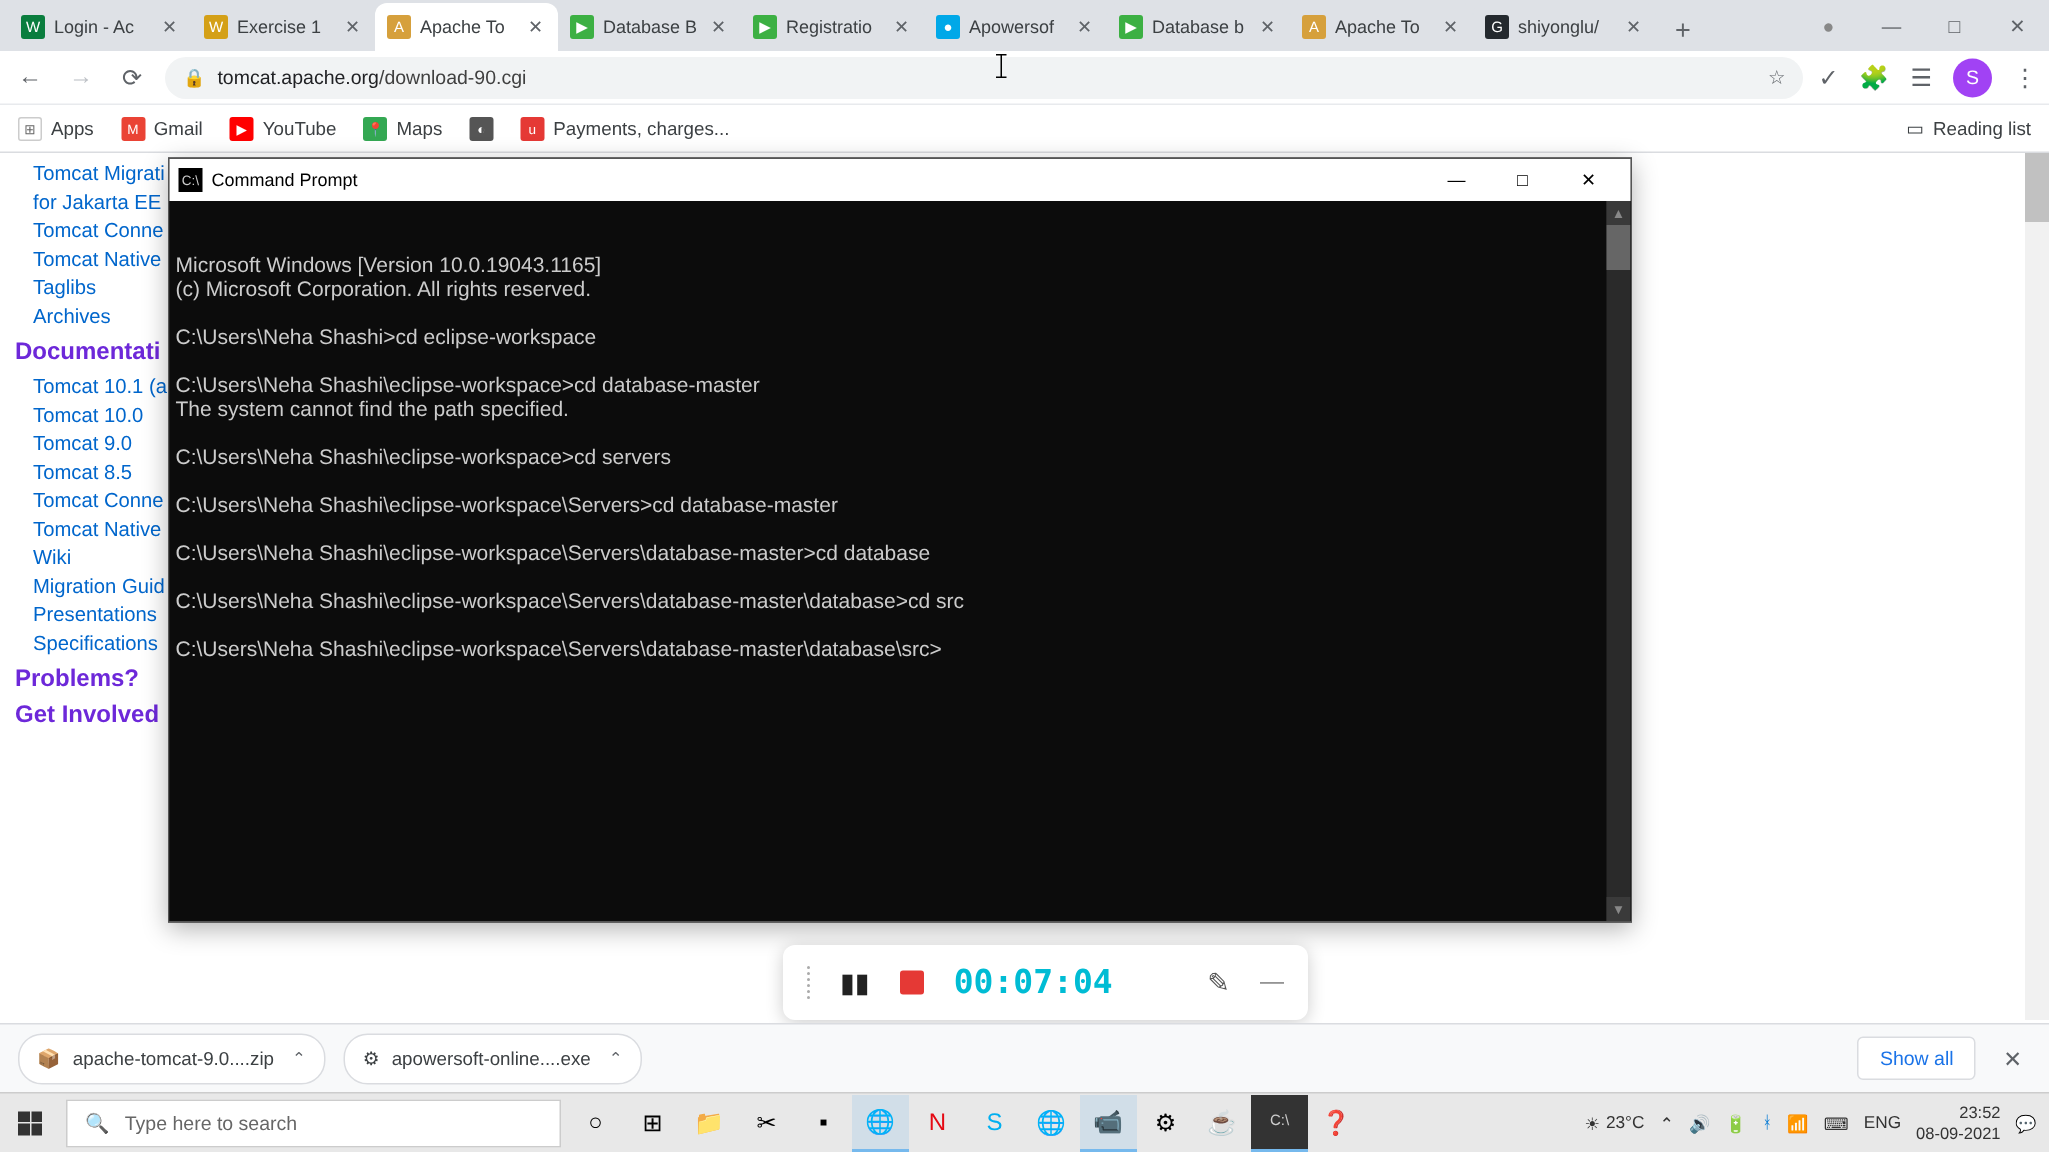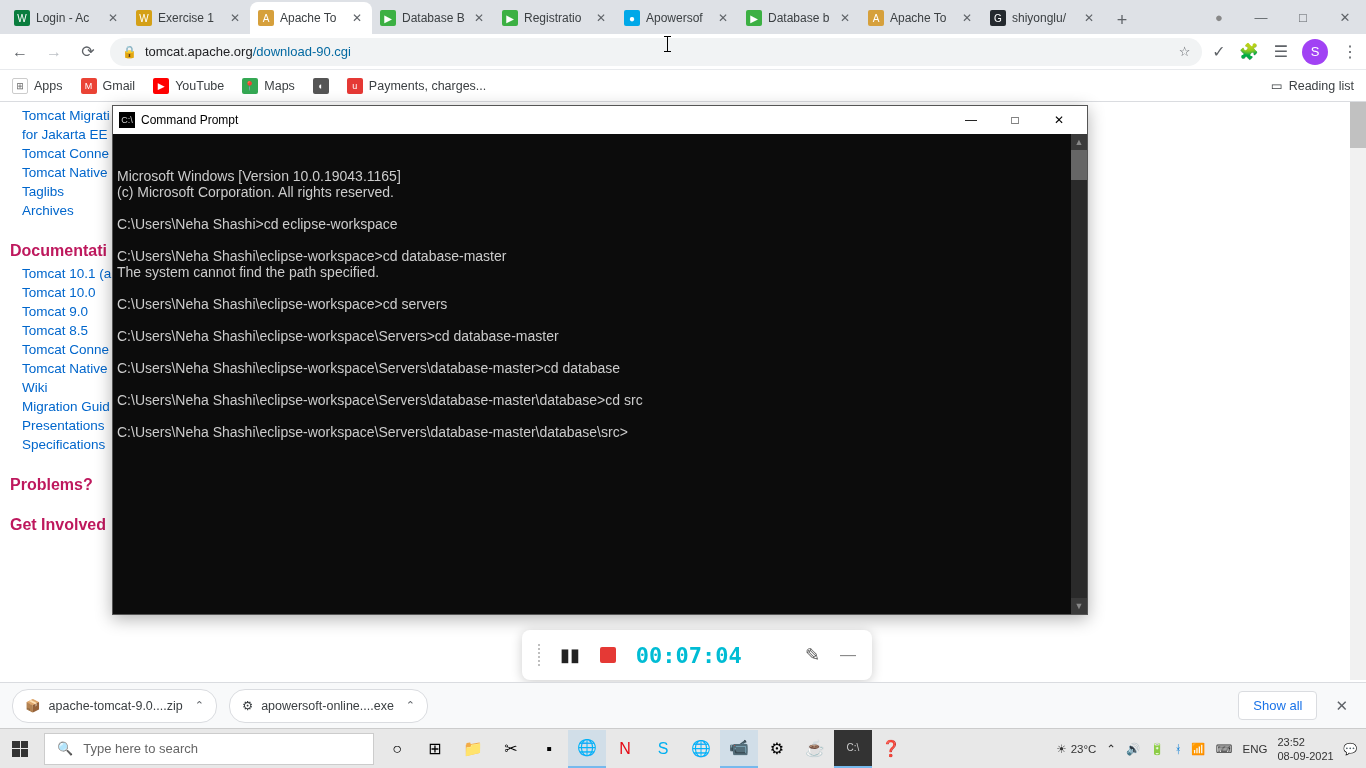--- a/index.html
+++ b/index.html
@@ -28,21 +28,21 @@
 
 .bookmark-row { height: 32px; background: #fff; display: flex; align-items: center; padding: 0 12px; gap: 18px; border-bottom: 1px solid #dadce0; font-size: 12.5px; color: #3c4043; }
 .bm-item { display: flex; align-items: center; gap: 6px; cursor: pointer; }
 .bm-ico { width: 16px; height: 16px; background: #888; border-radius: 2px; display: flex; align-items: center; justify-content: center; font-size: 9px; color: #fff; }
 .reading-list { margin-left: auto; display: flex; align-items: center; gap: 6px; }
 
 
 .page-area { position: absolute; top: 102px; left: 0; right: 0; bottom: 50px; display: flex; }
 .sidebar { width: 190px; padding: 4px 10px; font-size: 13.5px; color: #333; overflow: hidden; }
 .sidebar .link { color: #0066cc; padding: 2px 0 2px 12px; cursor: pointer; }
-.sidebar h3 { font-size: 16px; font-weight: 700; margin: 22px 0 4px; color: #be185d; }
+.sidebar h3 { font-size: 16px; font-weight: 700; margin: 6px 0 4px; color: #6d28d9; }
 .main-col { flex: 1; padding: 0 30px; font-size: 14px; color: #333; }
 .main-col p { margin: 8px 0; }
 .main-col .dl-link { color: #0066cc; text-decoration: underline; cursor: pointer; }
 .main-col ul { list-style: disc; margin-left: 40px; }
 .input-box { width: 840px; height: 26px; border: 1px solid #bbb; background: #fff; border-radius: 2px; margin: 4px 0 12px; }
 .page-scroll { position: absolute; right: 0; top: 102px; width: 16px; bottom: 88px; background: #f1f1f1; }
 .page-scroll-thumb { width: 100%; height: 46px; background: #c1c1c1; position: absolute; top: 0; }
 
 
 .cmd-window { position: absolute; left: 112px; top: 105px; width: 976px; height: 510px; background: #0c0c0c; border: 1px solid #555; box-shadow: 0 4px 16px rgba(0,0,0,0.3); display: flex; flex-direction: column; }
@@ -75,21 +75,21 @@
 
 .taskbar { position: absolute; left: 0; right: 0; bottom: 0; height: 40px; background: #e8e8e8; border-top: 1px solid #ccc; display: flex; align-items: center; }
 .start { width: 40px; height: 40px; display: flex; align-items: center; justify-content: center; }
 .win-logo { width: 16px; height: 16px; display: grid; grid-template: 1fr 1fr / 1fr 1fr; gap: 1px; }
 .win-logo span { background: #333; }
 .search { width: 330px; height: 32px; background: #fff; border: 1px solid #ccc; display: flex; align-items: center; gap: 10px; padding: 0 12px; font-size: 13px; color: #666; margin-left: 4px; }
 .tb-icons { display: flex; align-items: center; height: 40px; margin-left: 4px; }
 .tb-icon { width: 38px; height: 38px; display: flex; align-items: center; justify-content: center; font-size: 16px; }
 .tb-icon.active { border-bottom: 2px solid #76b9ed; background: rgba(118,185,237,0.2); }
 .tray { margin-left: auto; display: flex; align-items: center; gap: 10px; padding: 0 8px; font-size: 11.5px; color: #333; }
-.tray-clock { text-align: left; line-height: 14px; font-size: 11px; }
+.tray-clock { text-align: right; line-height: 14px; font-size: 11px; }
 .weather { display: flex; align-items: center; gap: 4px; }
 
 .text-cursor { position: absolute; left: 667px; top: 36px; width: 1px; height: 16px; background: #000; }
 .text-cursor::before, .text-cursor::after { content: ''; position: absolute; left: -3px; width: 7px; height: 1px; background: #000; }
 .text-cursor::before { top: 0; }
 .text-cursor::after { bottom: 0; }
 </style>
 </head>
 <body>
 
@@ -149,21 +149,21 @@
     <div>✕</div>
   </div>
 </div>
 
 <div class="addr-row">
   <div class="nav-btn">←</div>
   <div class="nav-btn" style="color:#bdc1c6">→</div>
   <div class="nav-btn">⟳</div>
   <div class="addr-bar">
     <span class="lock">🔒</span>
-    <span class="addr-text"><span>tomcat.apache.org</span><span style="color:#0369a1">/download-90.cgi</span></span>
+    <span class="addr-text"><span>tomcat.apache.org</span><span style="color:#404040">/download-90.cgi</span></span>
     <span style="color:#5f6368">☆</span>
   </div>
   <div class="addr-icons">
     <span>✓</span>
     <span>🧩</span>
     <span>☰</span>
     <div class="avatar">S</div>
     <span>⋮</span>
   </div>
 </div>

